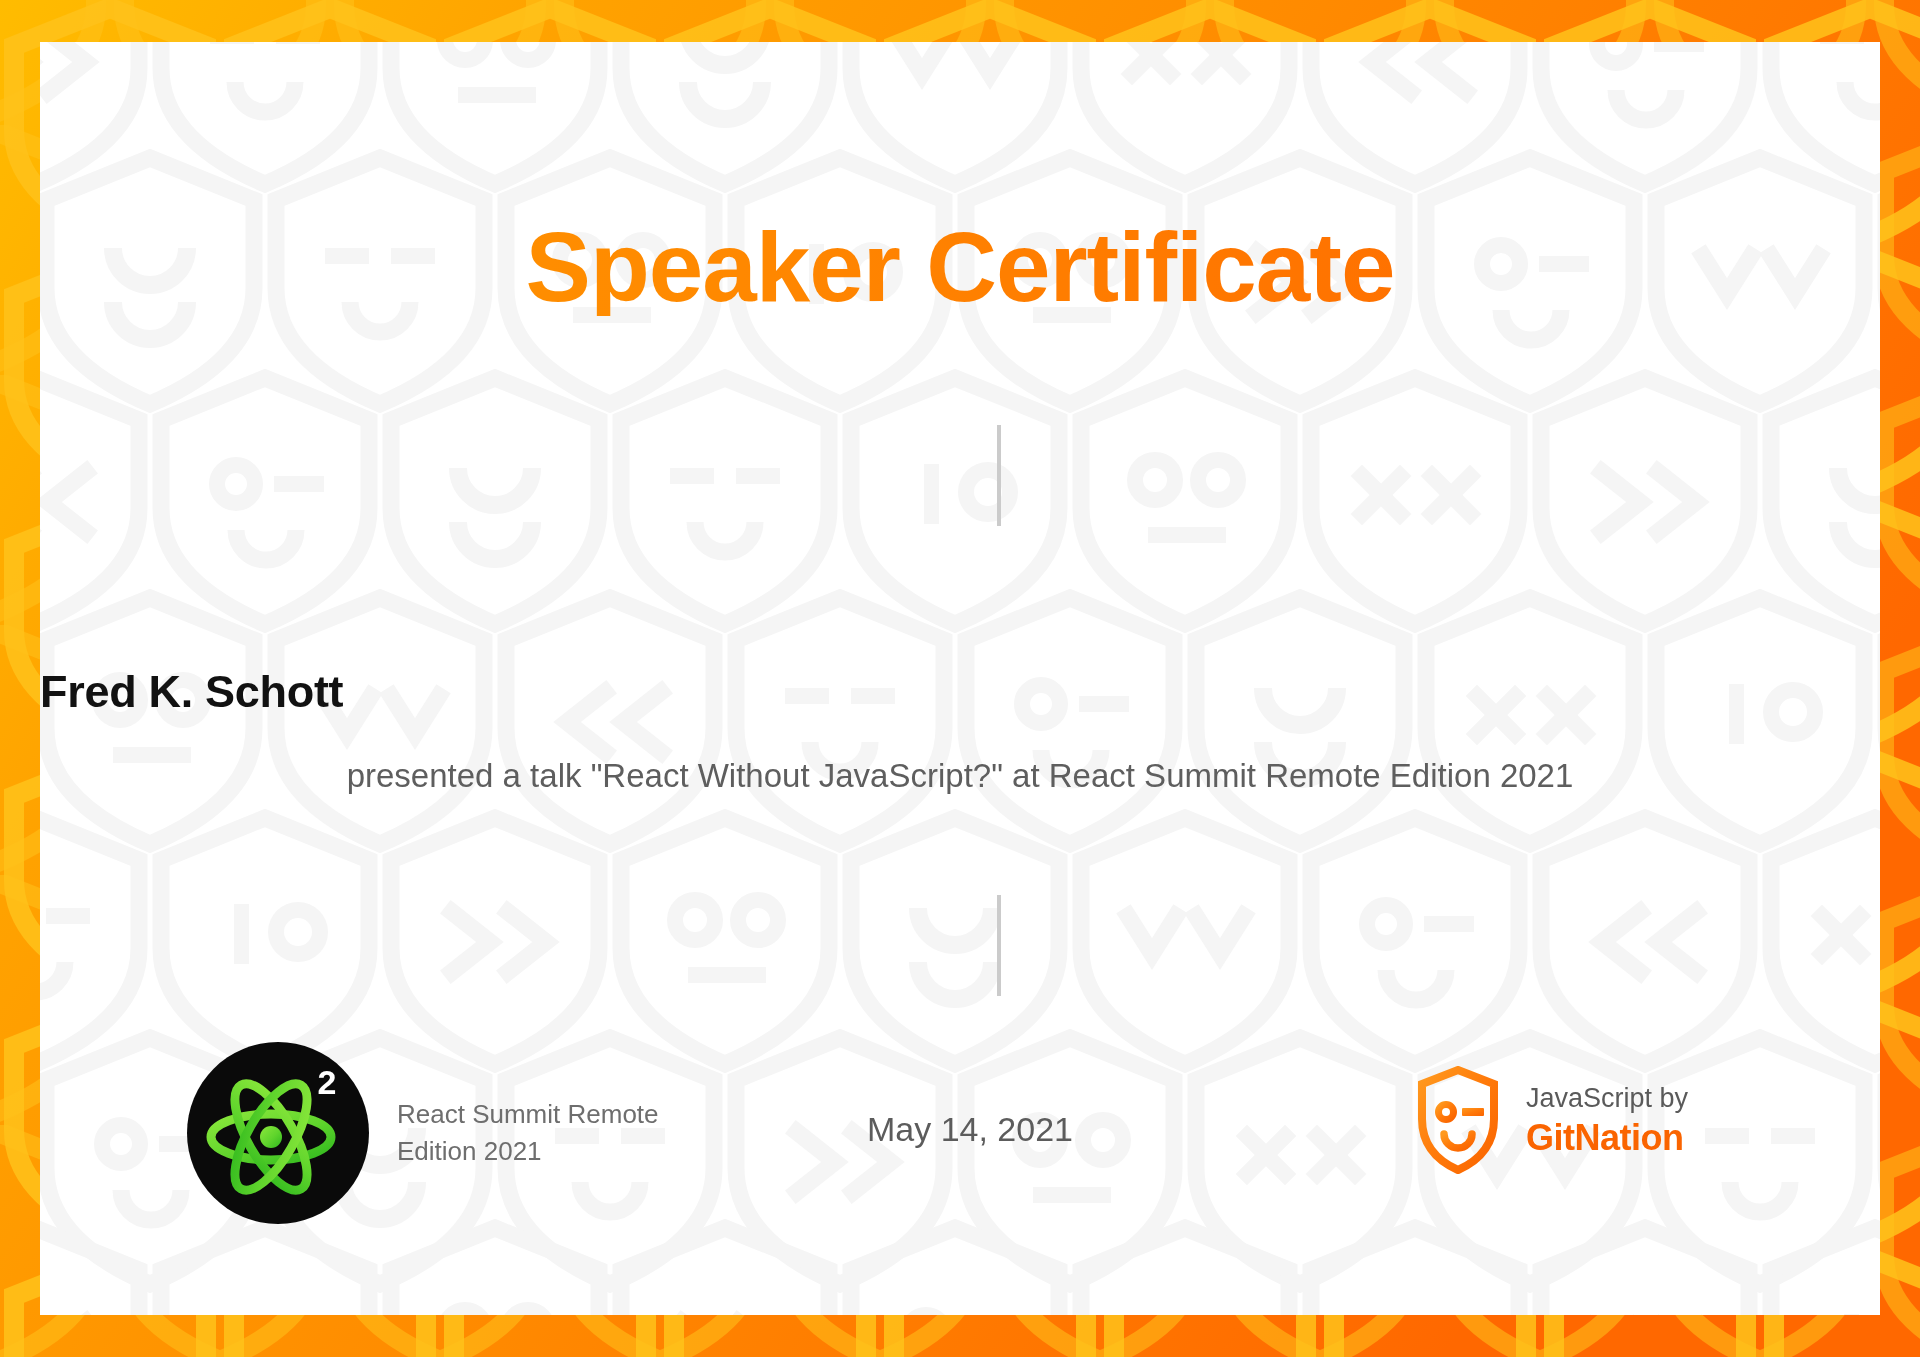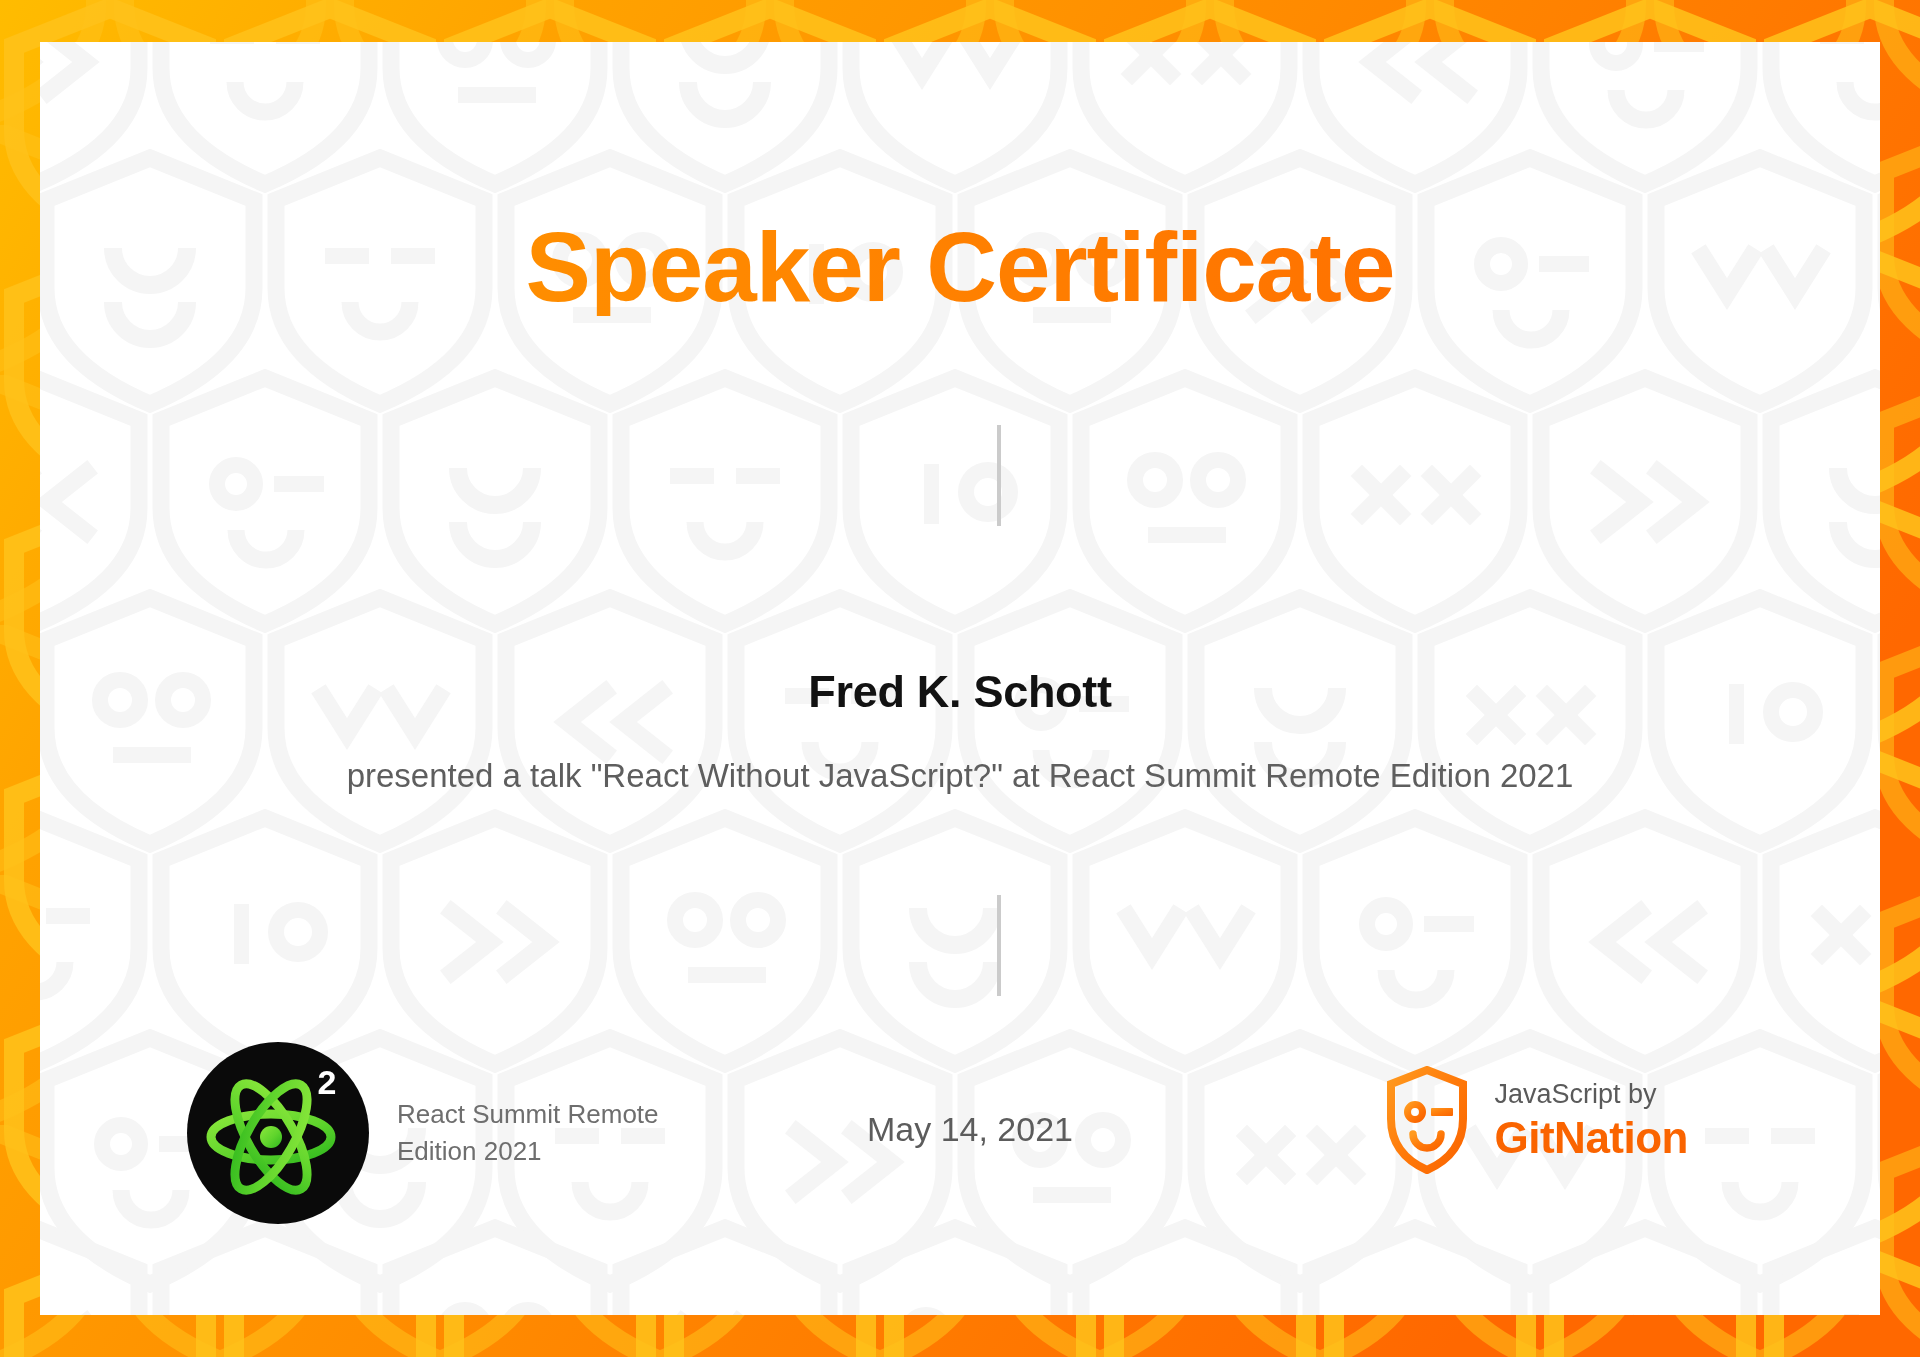--- a/index.html
+++ b/index.html
@@ -74,21 +74,20 @@
     position: absolute;
     top: 555px; left: 0; right: 0;
     text-align: center;
     font-size: 35px;
     color: #676767;
     font-weight: 400;
   }
   #recipient-name {
     position: absolute;
     top: 624px; left: 0; right: 0;
-    text-align: center;
     font-size: 45px;
     font-weight: 700;
     color: #121212;
     letter-spacing: -0.3px;
   }
   #talk-description {
     position: absolute;
     top: 710px; left: 236px; width: 1368px;
     text-align: center;
     font-size: 33px;
@@ -150,21 +149,21 @@
   }
   #gitnation-shield { width: 84px; height: 108px; flex: none; }
   #organiser-text { display: flex; flex-direction: column; gap: 2px; }
   #organised-by-label {
     font-size: 27px;
     color: #5A5A5A;
     font-weight: 400;
     line-height: 1.25;
   }
   #gitnation-wordmark {
-    font-size: 44px;
+    font-size: 36px;
     font-weight: 700;
     color: #FA6400;
     letter-spacing: -0.5px;
     line-height: 1.1;
   }
 </style>
 </head>
 <body>
 
 <div id="certificate-root">

